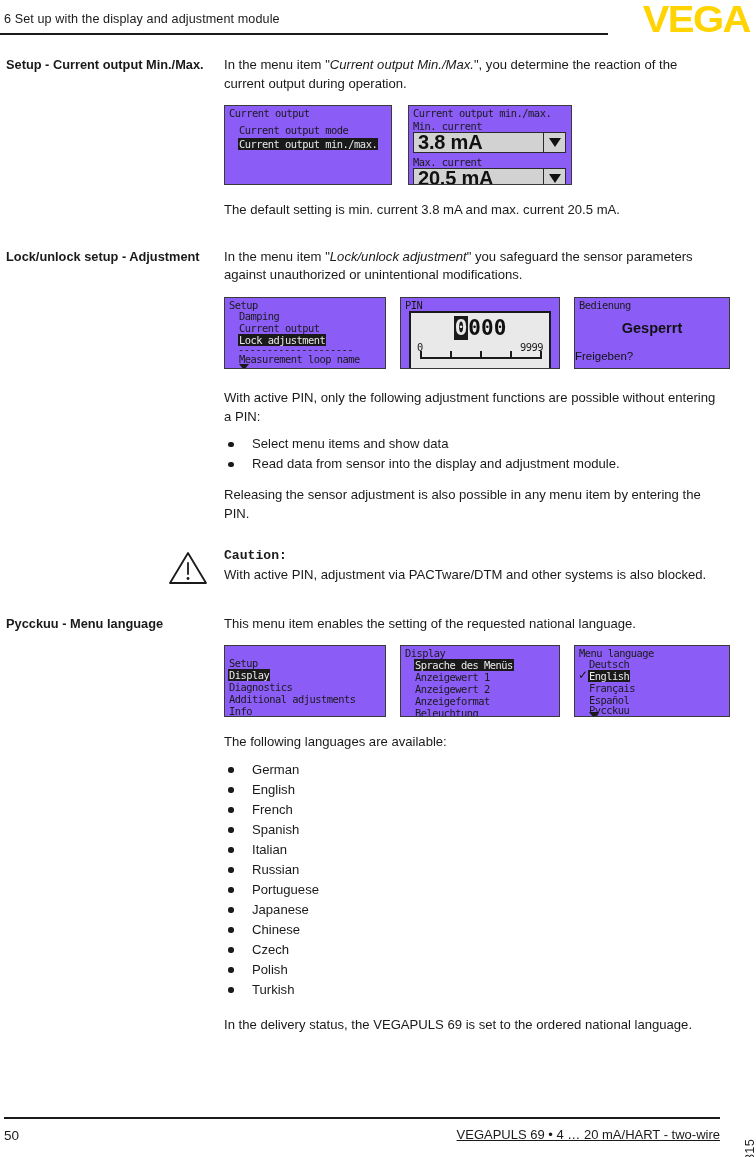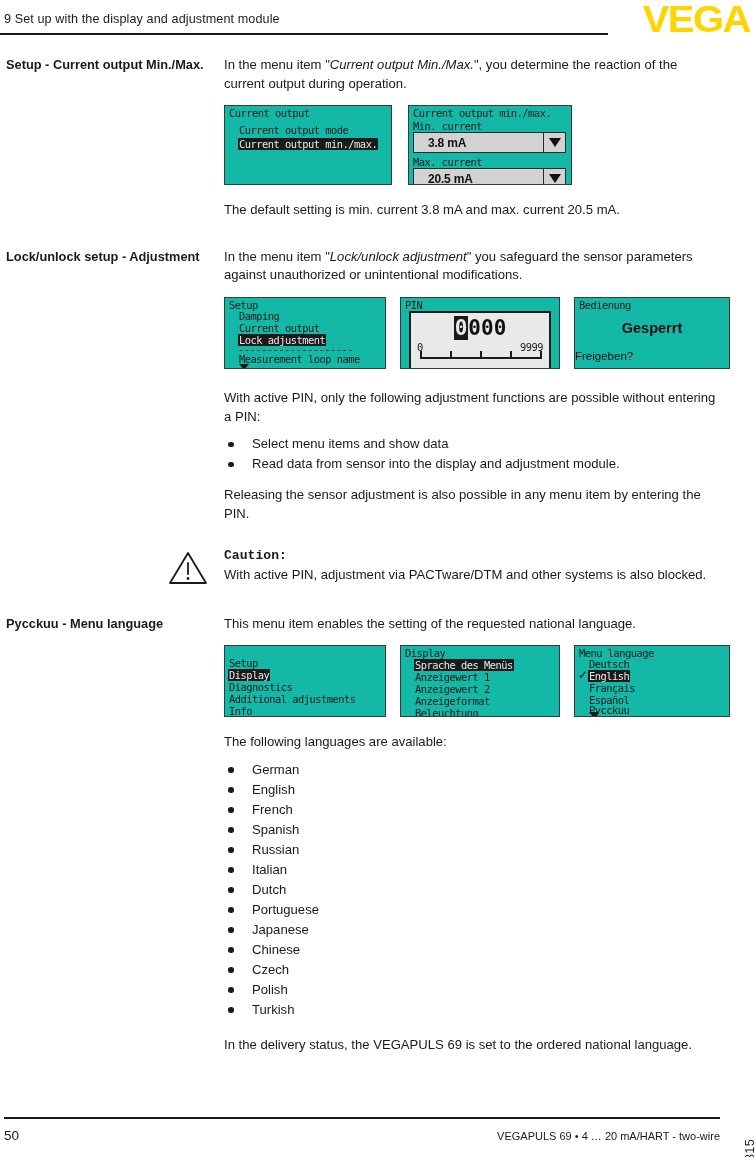--- a/index.html
+++ b/index.html
@@ -91,21 +91,21 @@
     background: #1a1a1a;
   }
 
   
   .lcd-row {
     position: relative;
     display: flex;
   }
   .lcd {
     position: relative;
-    background: #14b8a6;
+    background: #8b5cf6;
     border: 1.4px solid #3a3a3a;
     font-family: "DejaVu Sans Mono", monospace;
     overflow: hidden;
     flex: none;
   }
   .lcd .title {
     position: absolute;
     left: 4px; top: 1px;
     font-size: 10.4px;
     letter-spacing: -.5px;
@@ -149,22 +149,22 @@
   .lcd .combo {
     position: absolute;
     left: 4px;
     background: #d2d2d2;
     border: 1.4px solid #2a2a2a;
     display: flex;
     align-items: center;
   }
   .lcd .combo .val {
     flex: 1;
-    padding-left: 14px;
-    font-size: 12px;
+    padding-left: 4px;
+    font-size: 20px;
     font-weight: bold;
     font-family: "Liberation Sans", sans-serif;
     letter-spacing: -.2px;
     color: #111;
   }
   .lcd .combo .arrow-box {
     width: 22px;
     align-self: stretch;
     border-left: 1.4px solid #2a2a2a;
     display: flex;
@@ -273,39 +273,40 @@
     background: #1a1a1a;
   }
   #footer-page-number {
     position: absolute;
     left: 4px; bottom: 2px;
     font-size: 13.5px;
   }
   #footer-product {
     position: absolute;
     right: 36px; bottom: 3px;
-    font-size: 11px;
-    white-space: nowrap;
+    font-size: 13px;
+    white-space: nowrap;
+    text-decoration: underline;
   }
   #doc-number {
     position: absolute;
     right: -1px;
     bottom: 18px;
     font-size: 12.8px;
     white-space: nowrap;
     transform-origin: bottom right;
     transform: rotate(-90deg) translateX(0);
     letter-spacing: .2px;
   }
 </style>
 </head>
 <body>
 
 <div id="page-header">
-  <div id="header-title">9 Set up with the display and adjustment module</div>
+  <div id="header-title">6 Set up with the display and adjustment module</div>
   <div id="header-rule"></div>
   <div id="vega-logo">VEGA</div>
 </div>
 
 <div id="content">
 
   <div class="section">
     <div class="marginal" style="top:13px;">Setup - Current output Min./Max.</div>
     <div class="body-col">
       <div class="gap-12"></div>
@@ -460,23 +461,22 @@
 
     <div class="body-col">
       <div class="gap-16"></div>
       <p class="txt">The following languages are available:</p>
       <div class="gap-8"></div>
       <ul class="bullets" id="language-list">
         <li>German</li>
         <li>English</li>
         <li>French</li>
         <li>Spanish</li>
+        <li>Italian</li>
         <li>Russian</li>
-        <li>Italian</li>
-        <li>Dutch</li>
         <li>Portuguese</li>
         <li>Japanese</li>
         <li>Chinese</li>
         <li>Czech</li>
         <li>Polish</li>
         <li>Turkish</li>
       </ul>
       <div class="gap-16"></div>
       <p class="txt">In the delivery status, the VEGAPULS 69 is set to the ordered national language.</p>
     </div>

